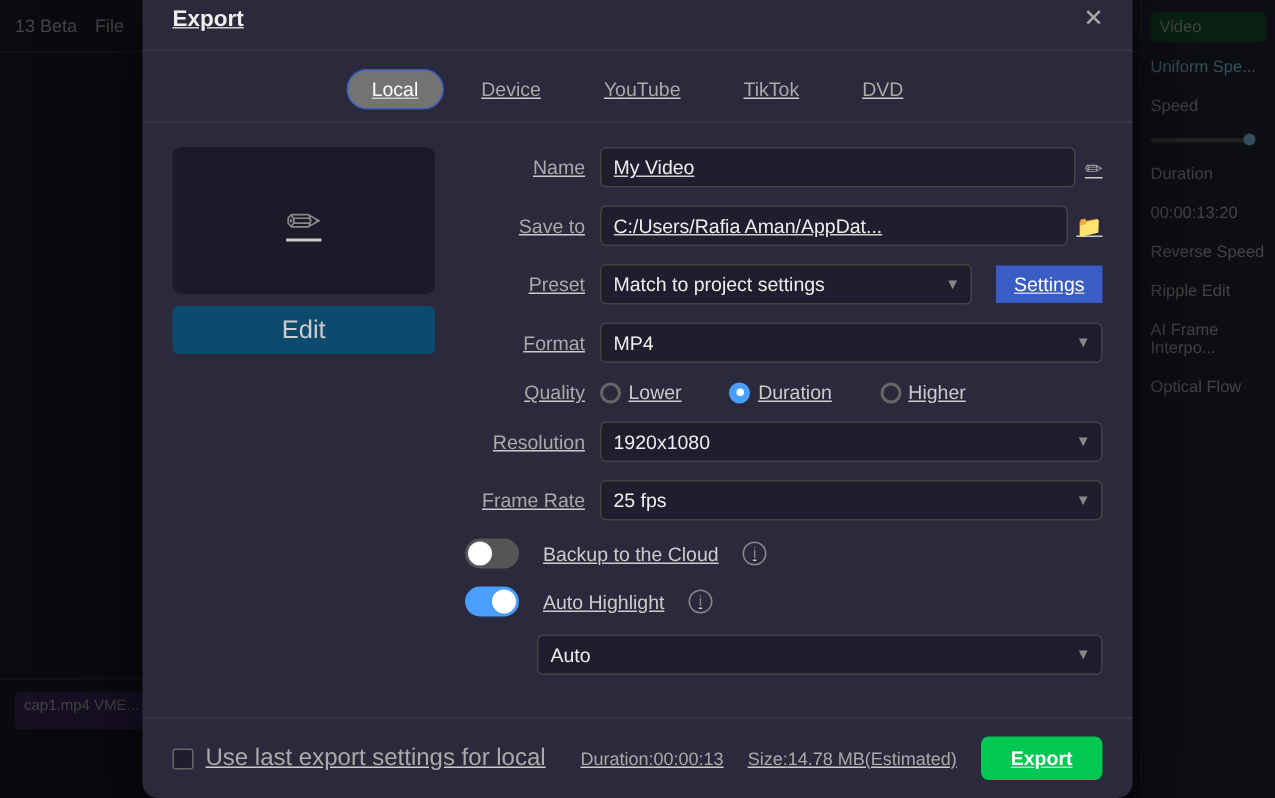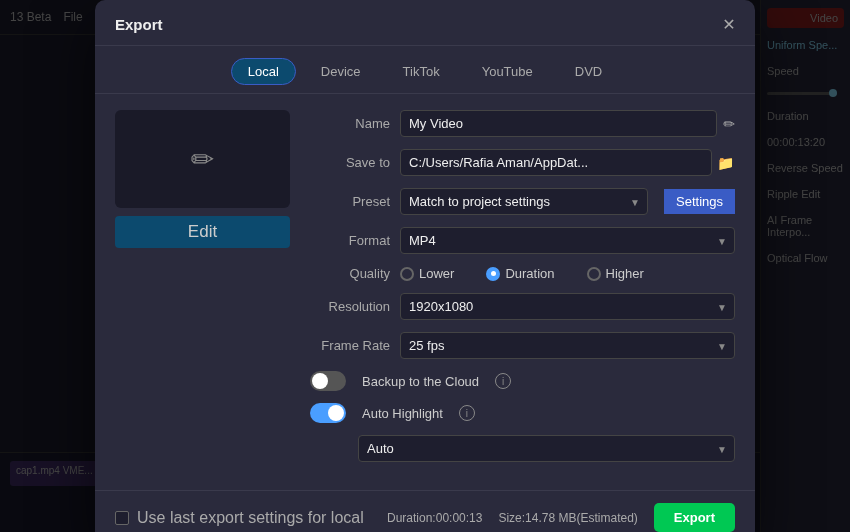--- a/index.html
+++ b/index.html
@@ -30,26 +30,26 @@
       height: 532px;
       background: #252535;
       border-left: 1px solid #333;
       padding: 8px 6px;
       display: flex;
       flex-direction: column;
       gap: 8px;
     }
 
     .right-panel-tab {
-      background: #7f1d1d;
+      background: #14532d;
       border-radius: 4px;
       padding: 4px 6px;
       font-size: 11px;
       color: #aaa;
-      text-align: right;
+      text-align: left;
     }
 
     .right-panel-item {
       font-size: 11px;
       color: #aaa;
       padding: 3px 0;
     }
 
     .right-panel-item.active {
       color: #7ec8e3;
@@ -72,23 +72,24 @@
       background: #7ec8e3;
       border-radius: 50%;
     }
 
     
     .modal-overlay {
       position: absolute;
       inset: 0;
       background: rgba(0,0,0,0.6);
       display: flex;
-      align-items: flex-start;
+      align-items: flex-end;
       justify-content: center;
       z-index: 10;
+      text-decoration: underline;
     }
 
     
     .modal {
       background: #2a2a3c;
       border-radius: 10px;
       width: 660px;
       min-height: 490px;
       position: relative;
       padding: 0;
@@ -137,21 +138,21 @@
     .tab-item {
       padding: 5px 16px;
       border-radius: 16px;
       font-size: 13px;
       color: #aaa;
       cursor: pointer;
       border: 1px solid transparent;
     }
 
     .tab-item.active {
-      background: #0c4a6e;
+      background: #737373;
       color: #fff;
       border-color: #3a5cc5;
     }
 
     
     .modal-body {
       display: flex;
       padding: 16px 20px;
       gap: 20px;
     }
@@ -516,22 +517,22 @@
   <div class="modal">
 
     <div class="modal-header">
       <span class="modal-title">Export</span>
       <button class="modal-close">✕</button>
     </div>
 
     <div class="tab-bar">
       <div class="tab-item active">Local</div>
       <div class="tab-item">Device</div>
+      <div class="tab-item">YouTube</div>
       <div class="tab-item">TikTok</div>
-      <div class="tab-item">YouTube</div>
       <div class="tab-item">DVD</div>
     </div>
 
     <div class="modal-body">
 
       <div class="preview-section">
         <div class="preview-box">
           <span class="preview-icon">✏</span>
         </div>
         <button class="edit-btn">Edit</button>

